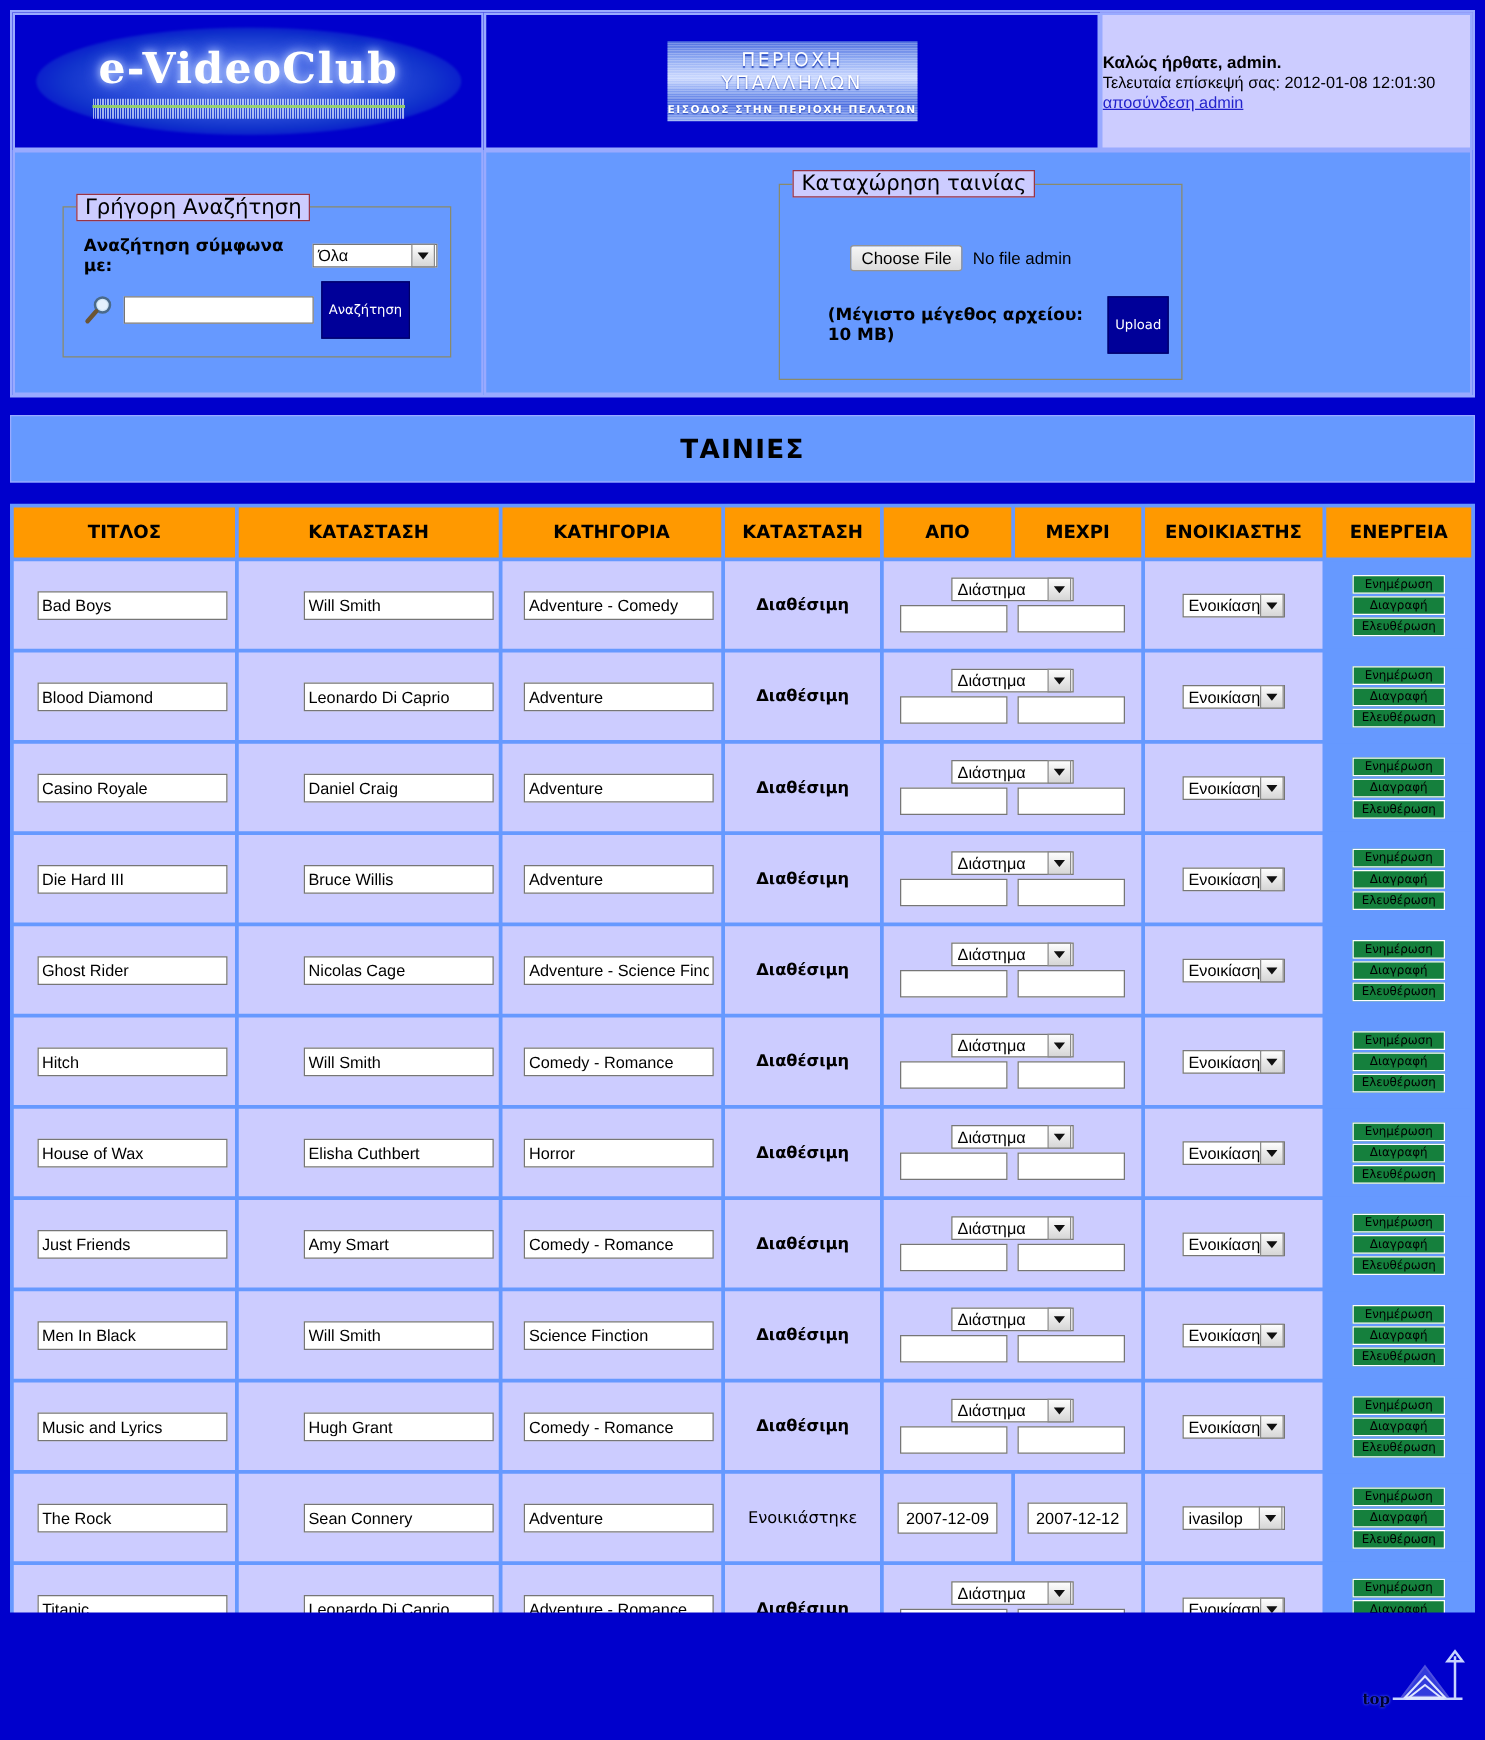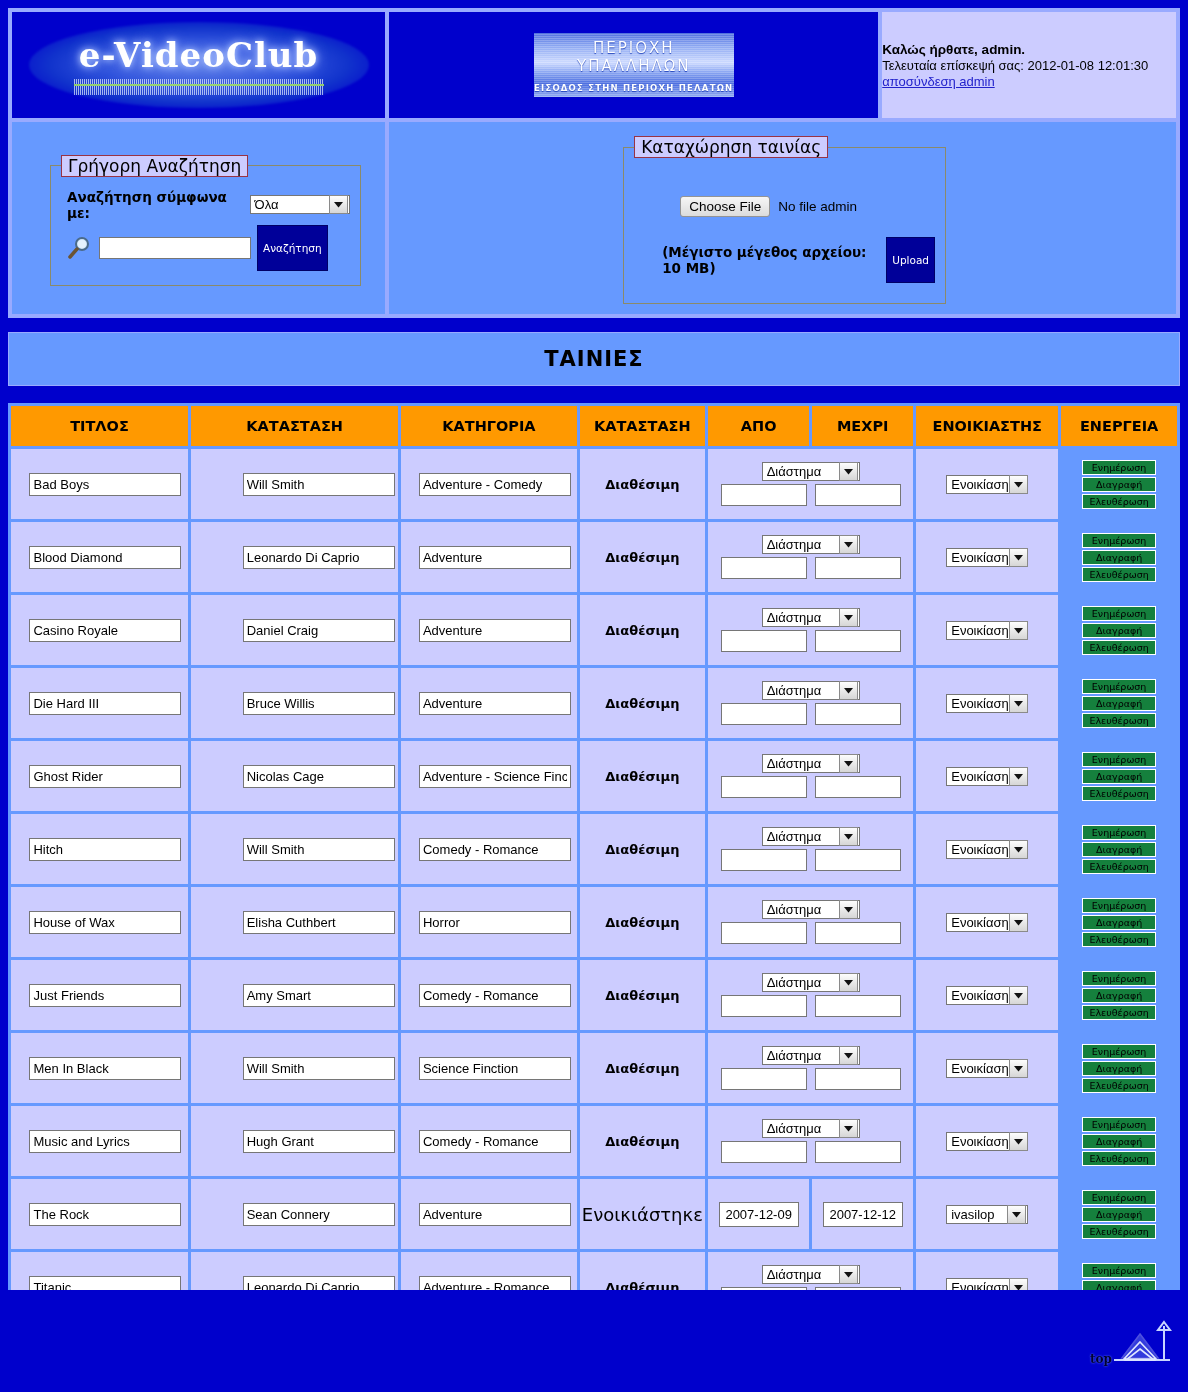--- a/index.html
+++ b/index.html
@@ -171,21 +171,21 @@
   td.c-from    { width: 102px; }
   td.c-until   { width: 102px; }
   td.c-renter  { width: 144px; }
 
   .cell-input { width: 152px; height: 23px; margin-left: 12px; text-align: left; }
   .c-actor .cell-input, .c-cat .cell-input { width: 152px; }
   .status-txt {
     font-family: "DejaVu Sans", sans-serif; font-weight: bold;
     font-size: 13px; color: #000;
   }
-  .status-txt.rented { font-weight: normal; font-size: 18px; }
+  .status-txt.rented { font-weight: normal; font-size: 13px; }
 
   .period-wrap { display: flex; flex-direction: column; align-items: center; gap: 3px; }
   .period-sel { width: 119px; }
   .period-inputs { display: flex; gap: 8px; }
   .period-inputs input { width: 86px; height: 22px; }
   .date-input { width: 80px; height: 25px; text-align: center; }
 
   .renter-sel { width: 82px; margin: 0 auto; }
 
   .act-stack { display: flex; flex-direction: column; align-items: center; gap: 2px; }

